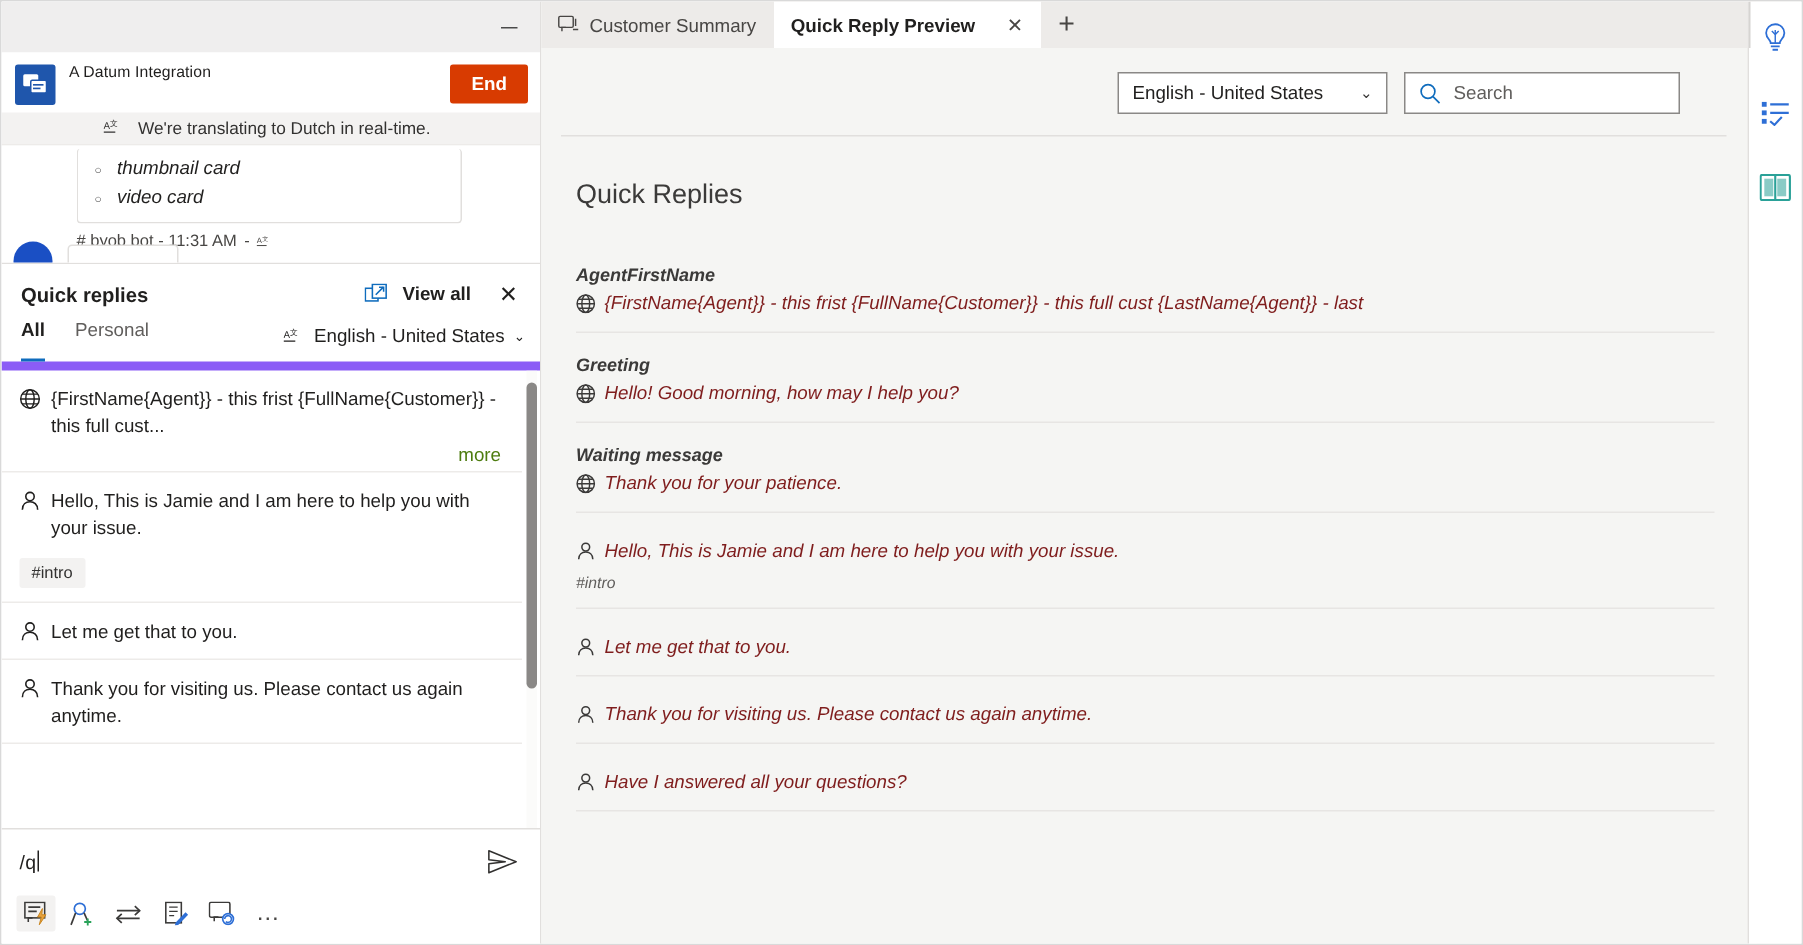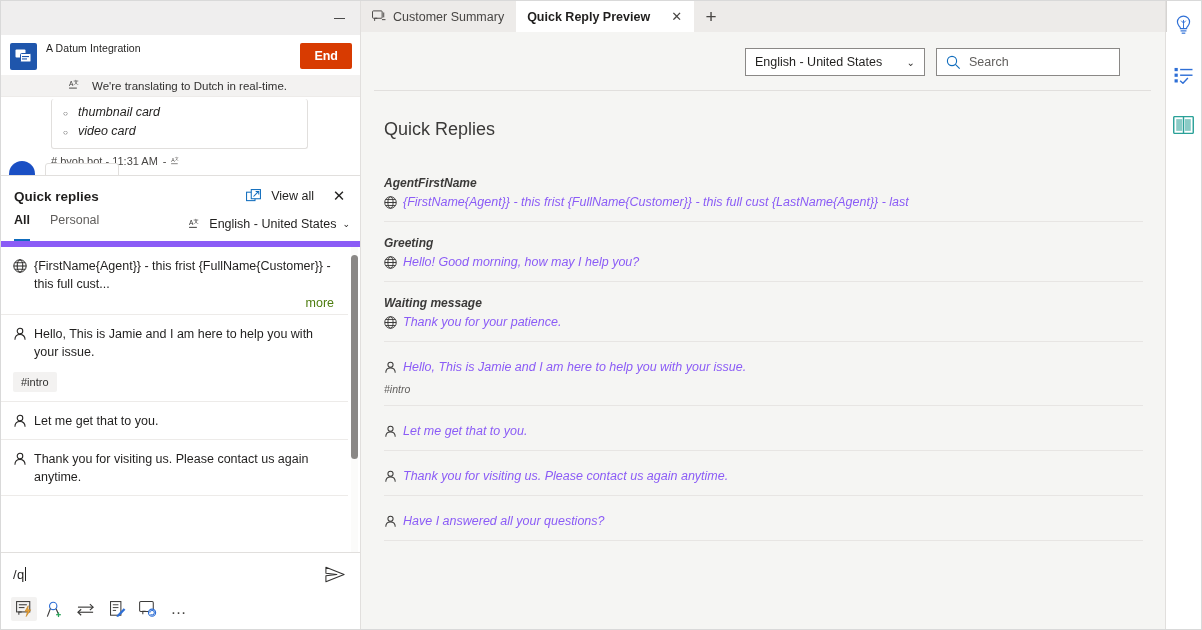--- a/index.html
+++ b/index.html
@@ -197,21 +197,21 @@
     font-weight: bold;
     color: #201f1e;
     flex: 1;
   }
   .qr-viewall {
     display: flex;
     align-items: center;
     gap: 10px;
     color: #201f1e;
     font-size: 12.5px;
-    font-weight: normal;
+    font-weight: bold;
     cursor: pointer;
     margin-right: 14px;
   }
   .qr-close {
     width: 22px; height: 22px;
     display: flex; align-items: center; justify-content: center;
     cursor: pointer;
     color: #201f1e;
     font-size: 15px;
   }
@@ -458,21 +458,21 @@
     font-size: 12px;
     font-weight: bold;
     color: #3b3a39;
     margin-bottom: 4px;
   }
   .rp-row-text {
     display: flex;
     align-items: flex-start;
     gap: 6px;
     font-size: 12.5px;
-    color: #8b5cf6;
+    color: #7f1d1d;
     line-height: 17px;
   }
   .rp-row-tag {
     font-size: 10.5px;
     color: #605e5c;
     margin-top: 7px;
   }
   .rp-row.pad-top { padding-top: 14px; }
   .rp-row.pad-top2 { padding-top: 17px; }
 

